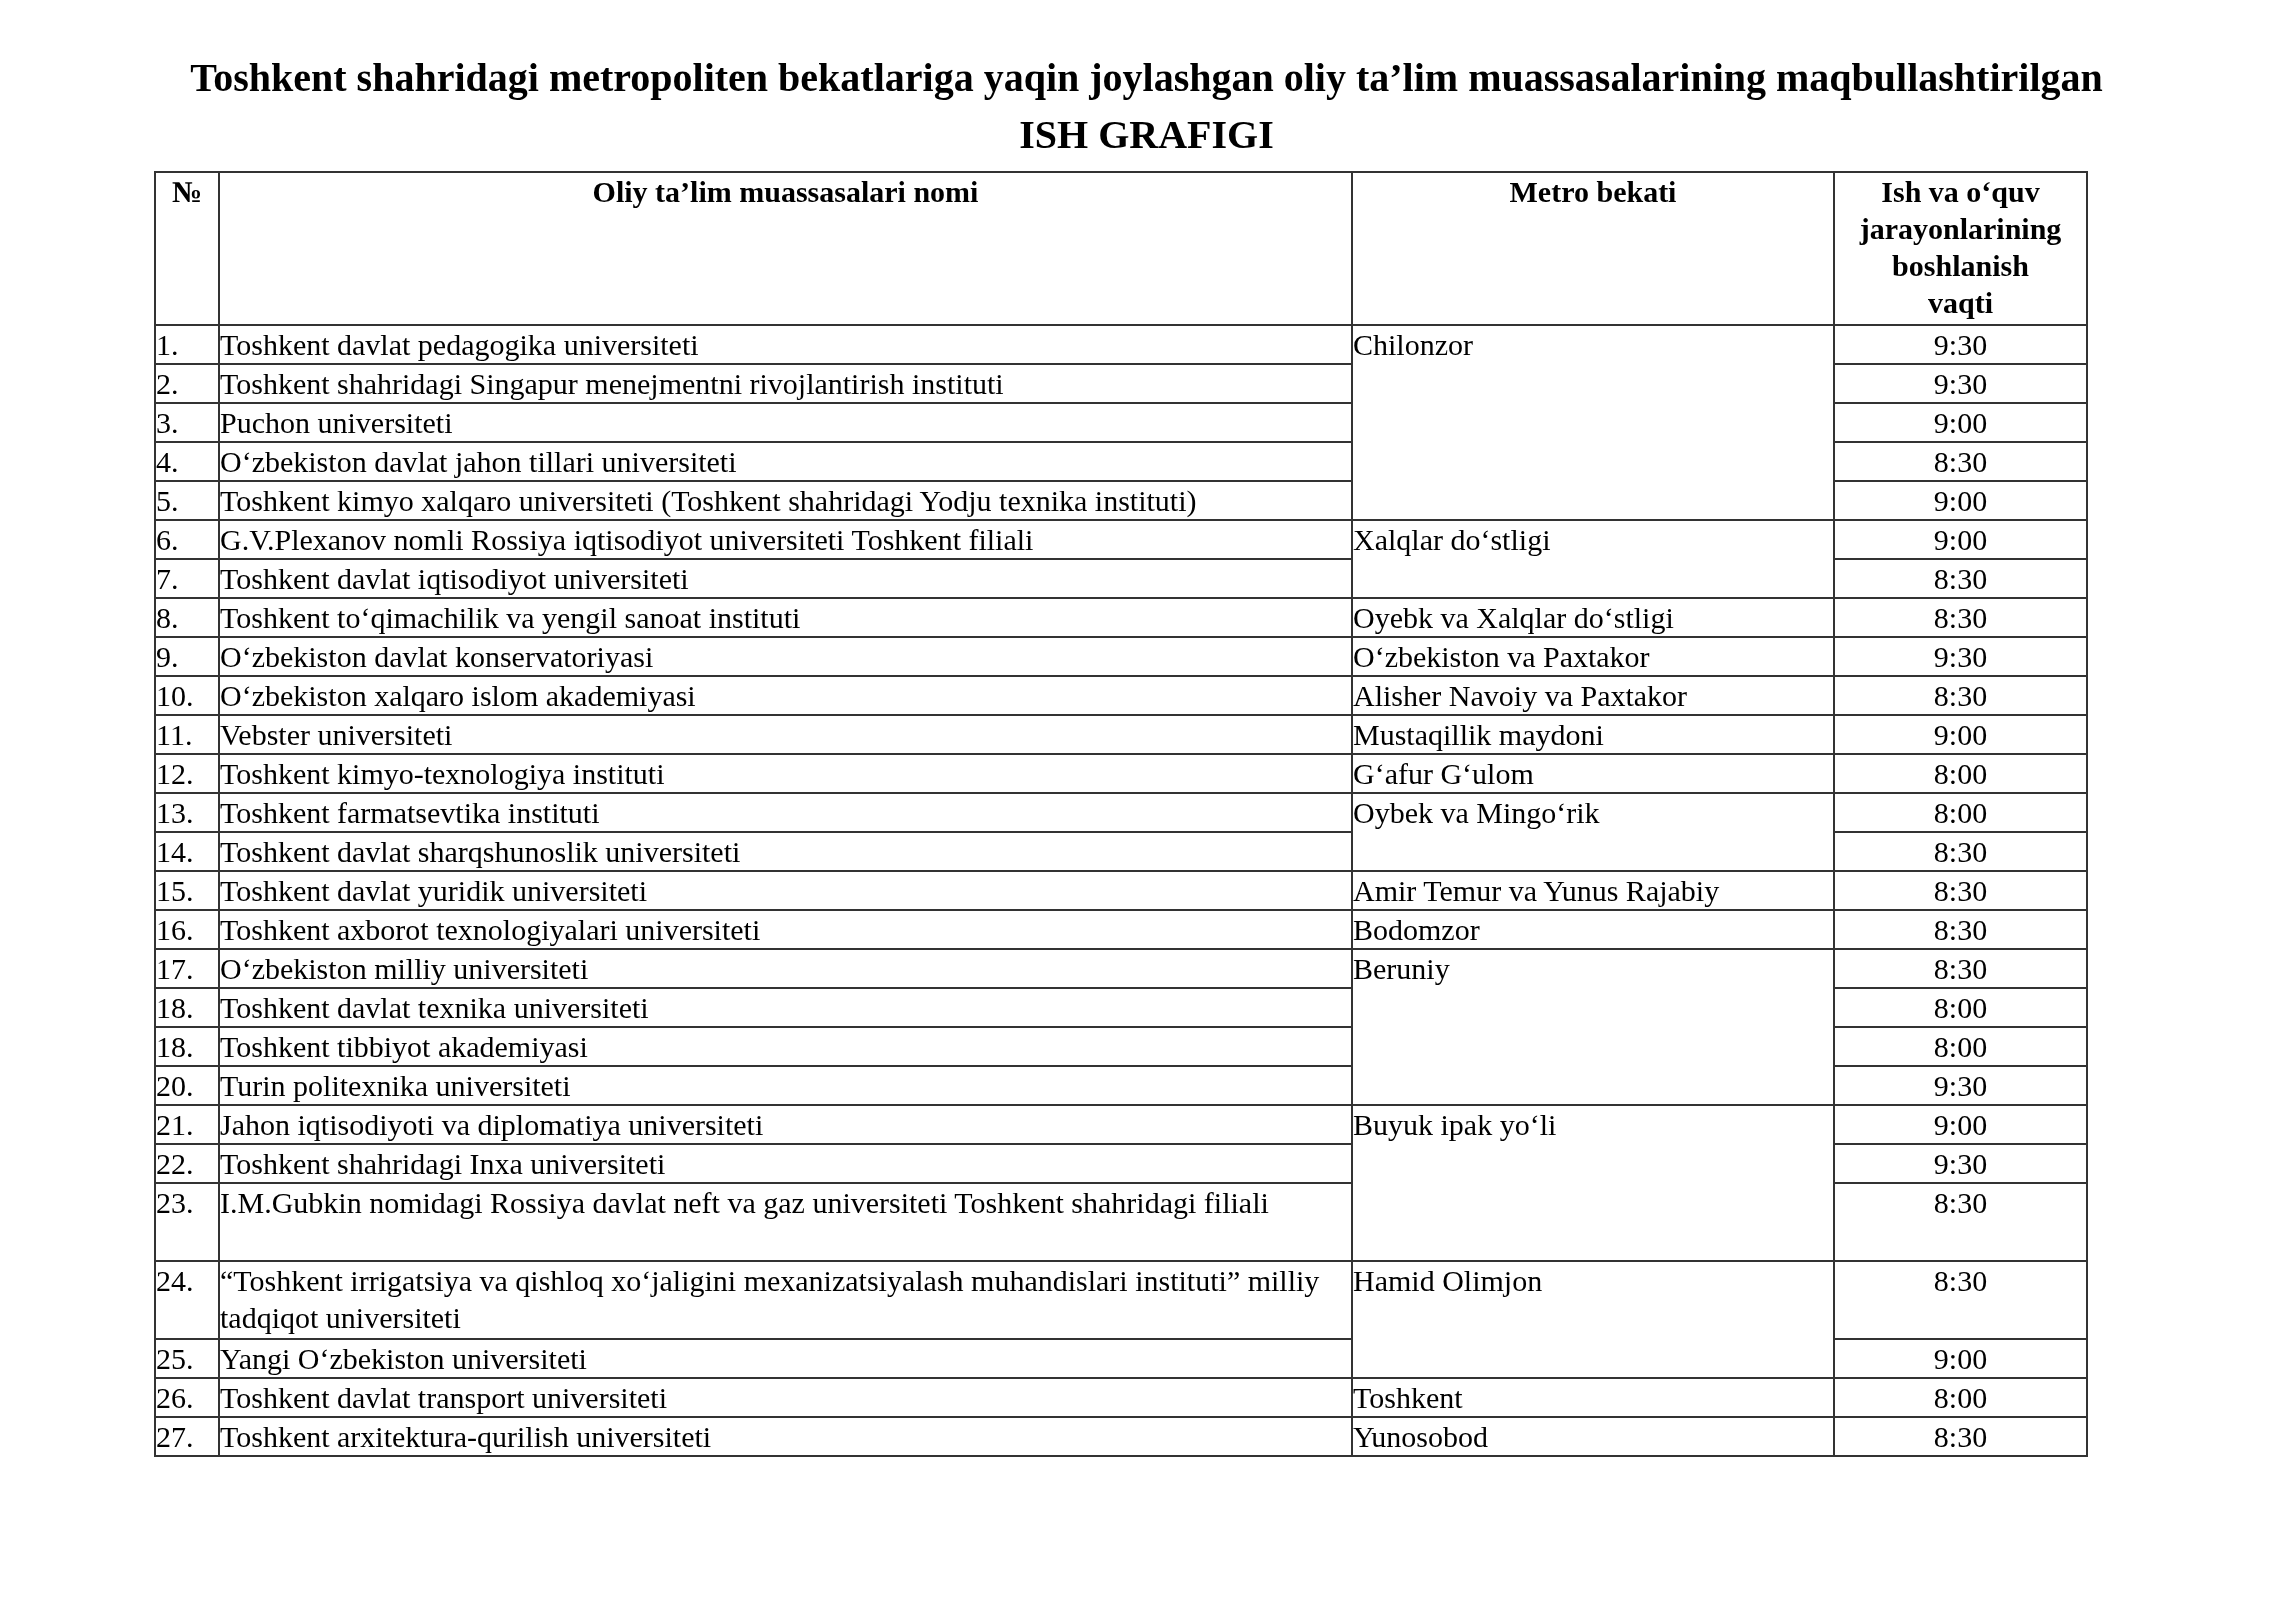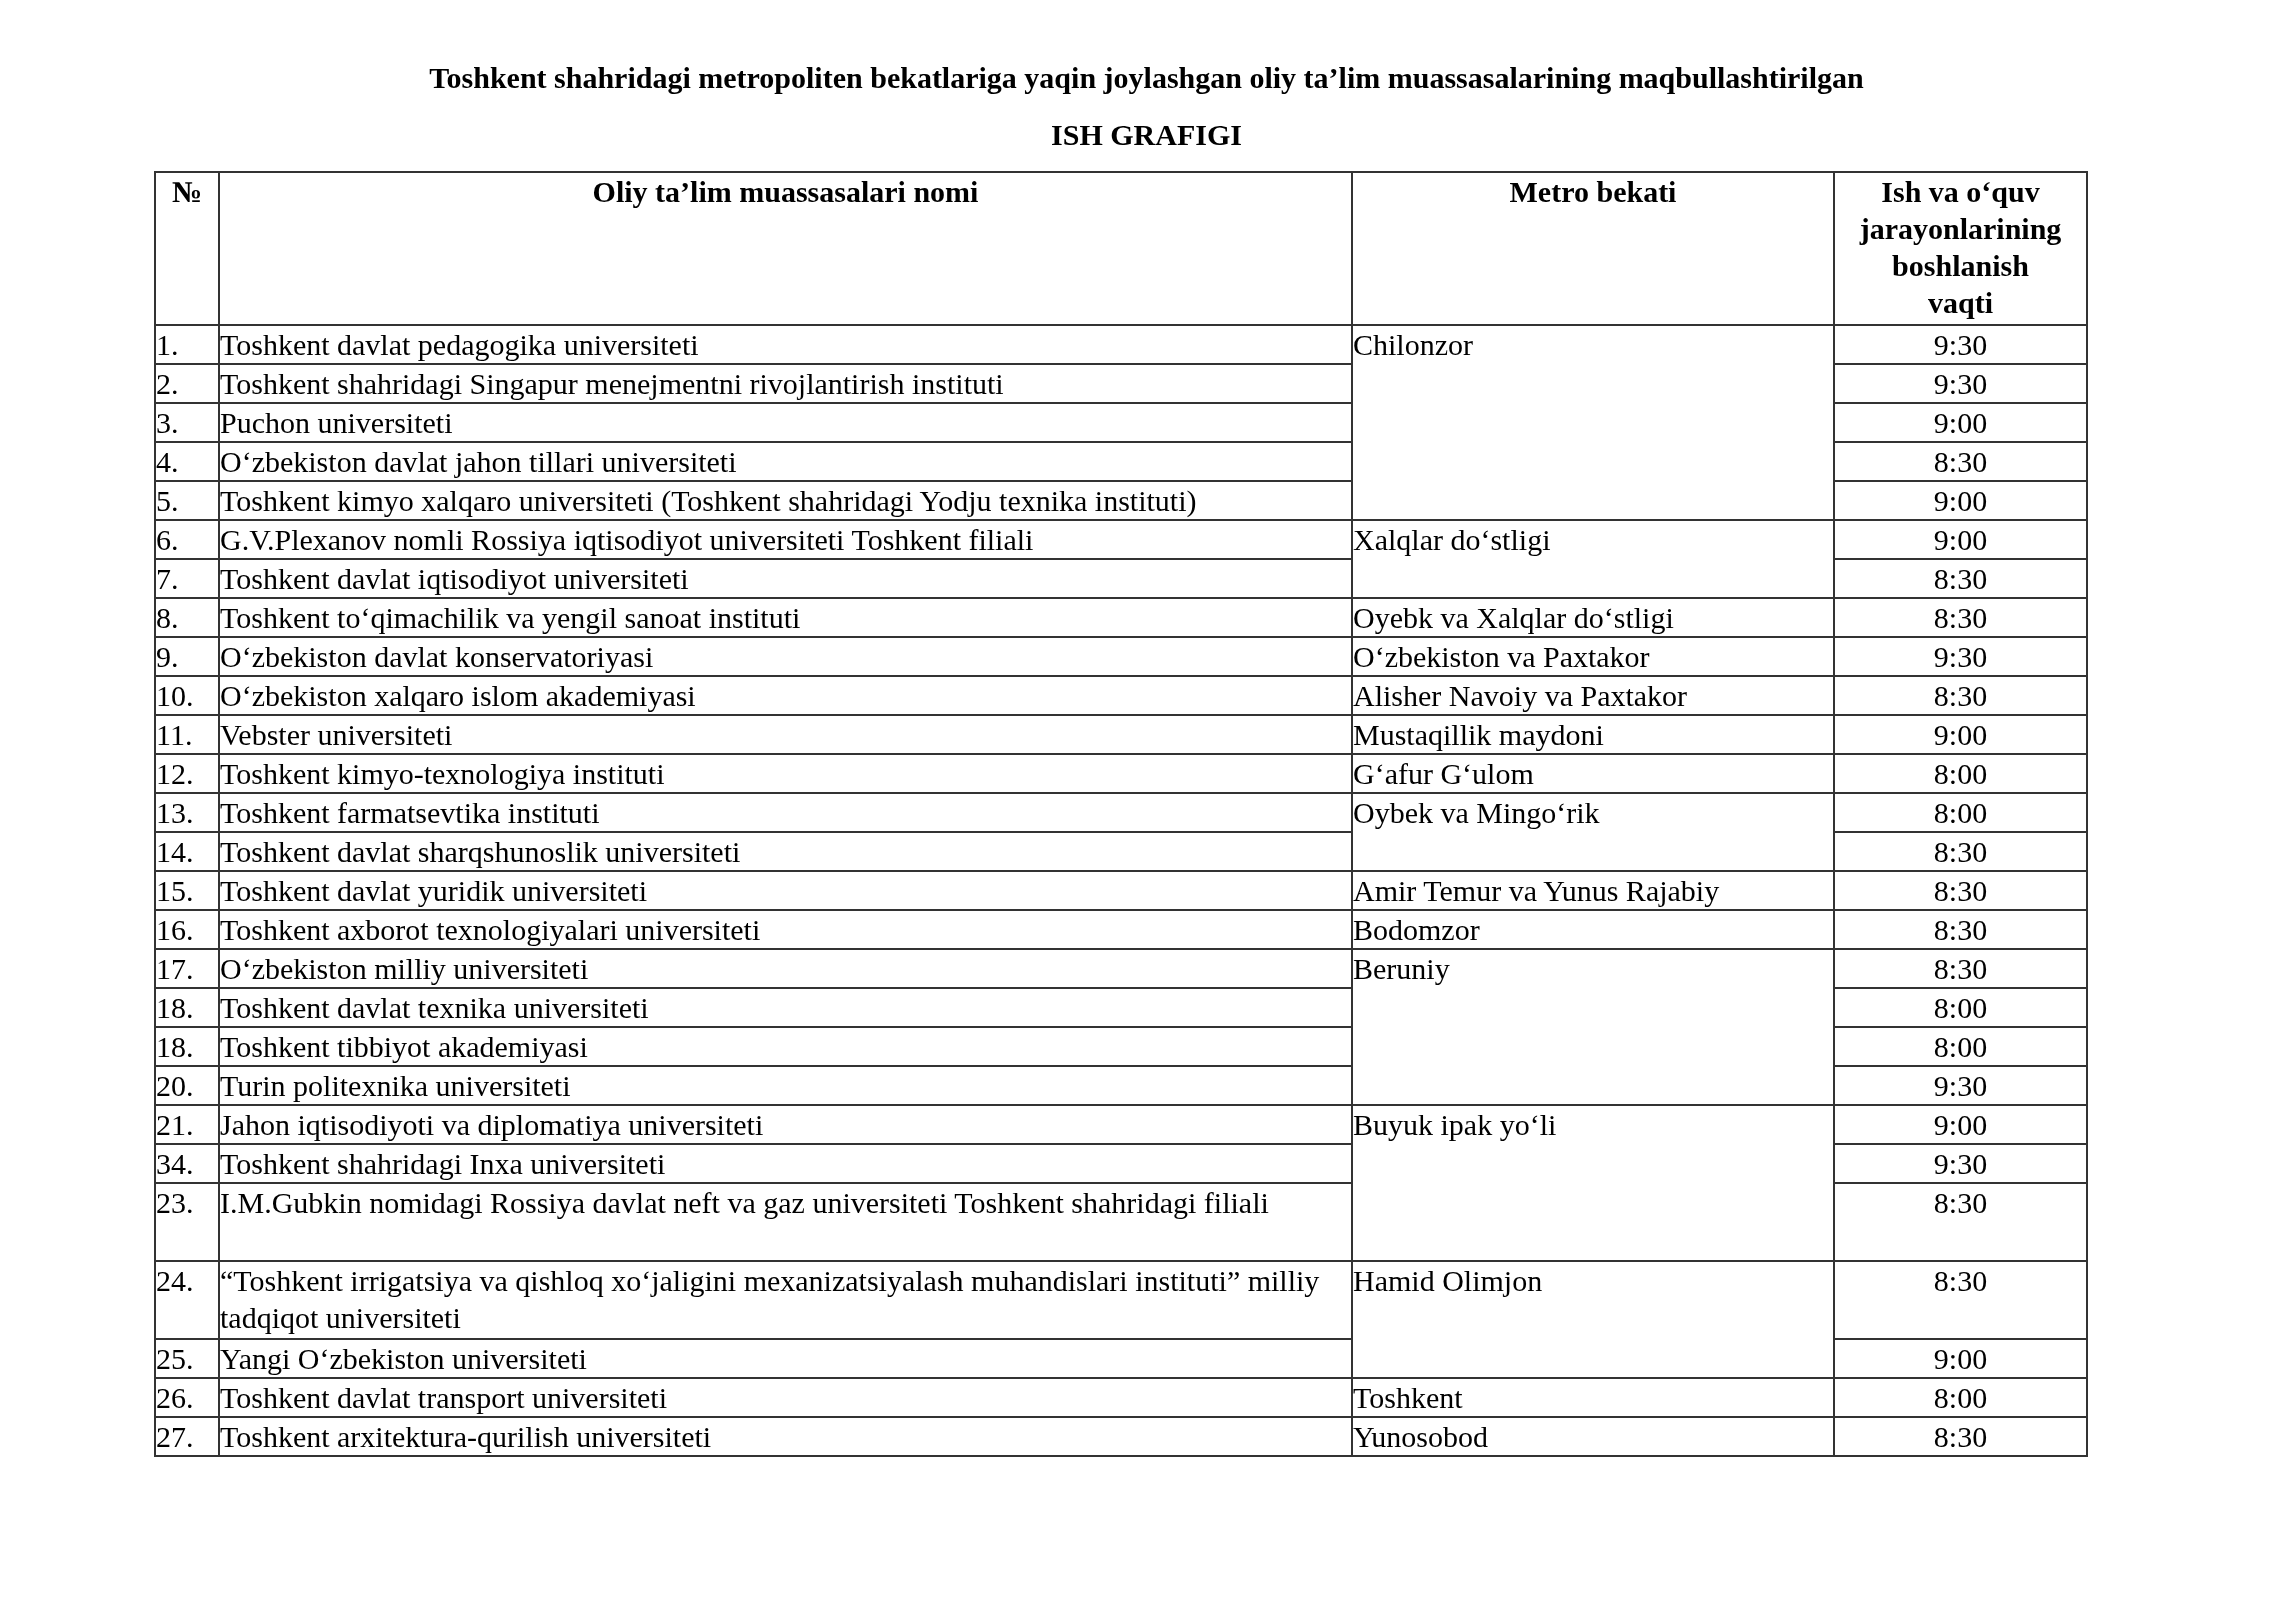--- a/index.html
+++ b/index.html
@@ -3,21 +3,21 @@
   <meta charset="utf-8">
   <style>
     html, body { margin: 0; padding: 0; background: #ffffff; }
     body {
       width: 2293px; height: 1621px; position: relative; overflow: hidden;
       font-family: "Liberation Serif", "DejaVu Serif", serif;
       color: #000;
     }
     .title {
       position: absolute; left: 0; width: 2293px; text-align: center;
-      font-weight: bold; font-size: 30px; line-height: 37px;
+      font-weight: bold; font-size: 40px; line-height: 37px;
     }
     .title.l1 { top: 59px; }
     .title.l2 { top: 96px; margin-top: 20px; }
     table.grid {
       position: absolute; left: 154px; top: 171px;
       width: 1932px; border-collapse: collapse; table-layout: fixed;
     }
     table.grid td, table.grid th {
       border: 2px solid #333; padding: 0; font-size: 30px;
       line-height: 37px; vertical-align: top; overflow: hidden;
@@ -176,21 +176,21 @@
         <td class="name">Turin politexnika universiteti</td>
         <td class="time">9:30</td>
       </tr>
       <tr class="r1">
         <td class="num">21.</td>
         <td class="name">Jahon iqtisodiyoti va diplomatiya universiteti</td>
         <td class="metro" rowspan="3">Buyuk ipak yo‘li</td>
         <td class="time">9:00</td>
       </tr>
       <tr class="r1">
-        <td class="num">34.</td>
+        <td class="num">22.</td>
         <td class="name">Toshkent shahridagi Inxa universiteti</td>
         <td class="time">9:30</td>
       </tr>
       <tr class="r2">
         <td class="num">23.</td>
         <td class="name">I.M.Gubkin nomidagi Rossiya davlat neft va gaz universiteti Toshkent shahridagi filiali</td>
         <td class="time">8:30</td>
       </tr>
       <tr class="r2">
         <td class="num">24.</td>

